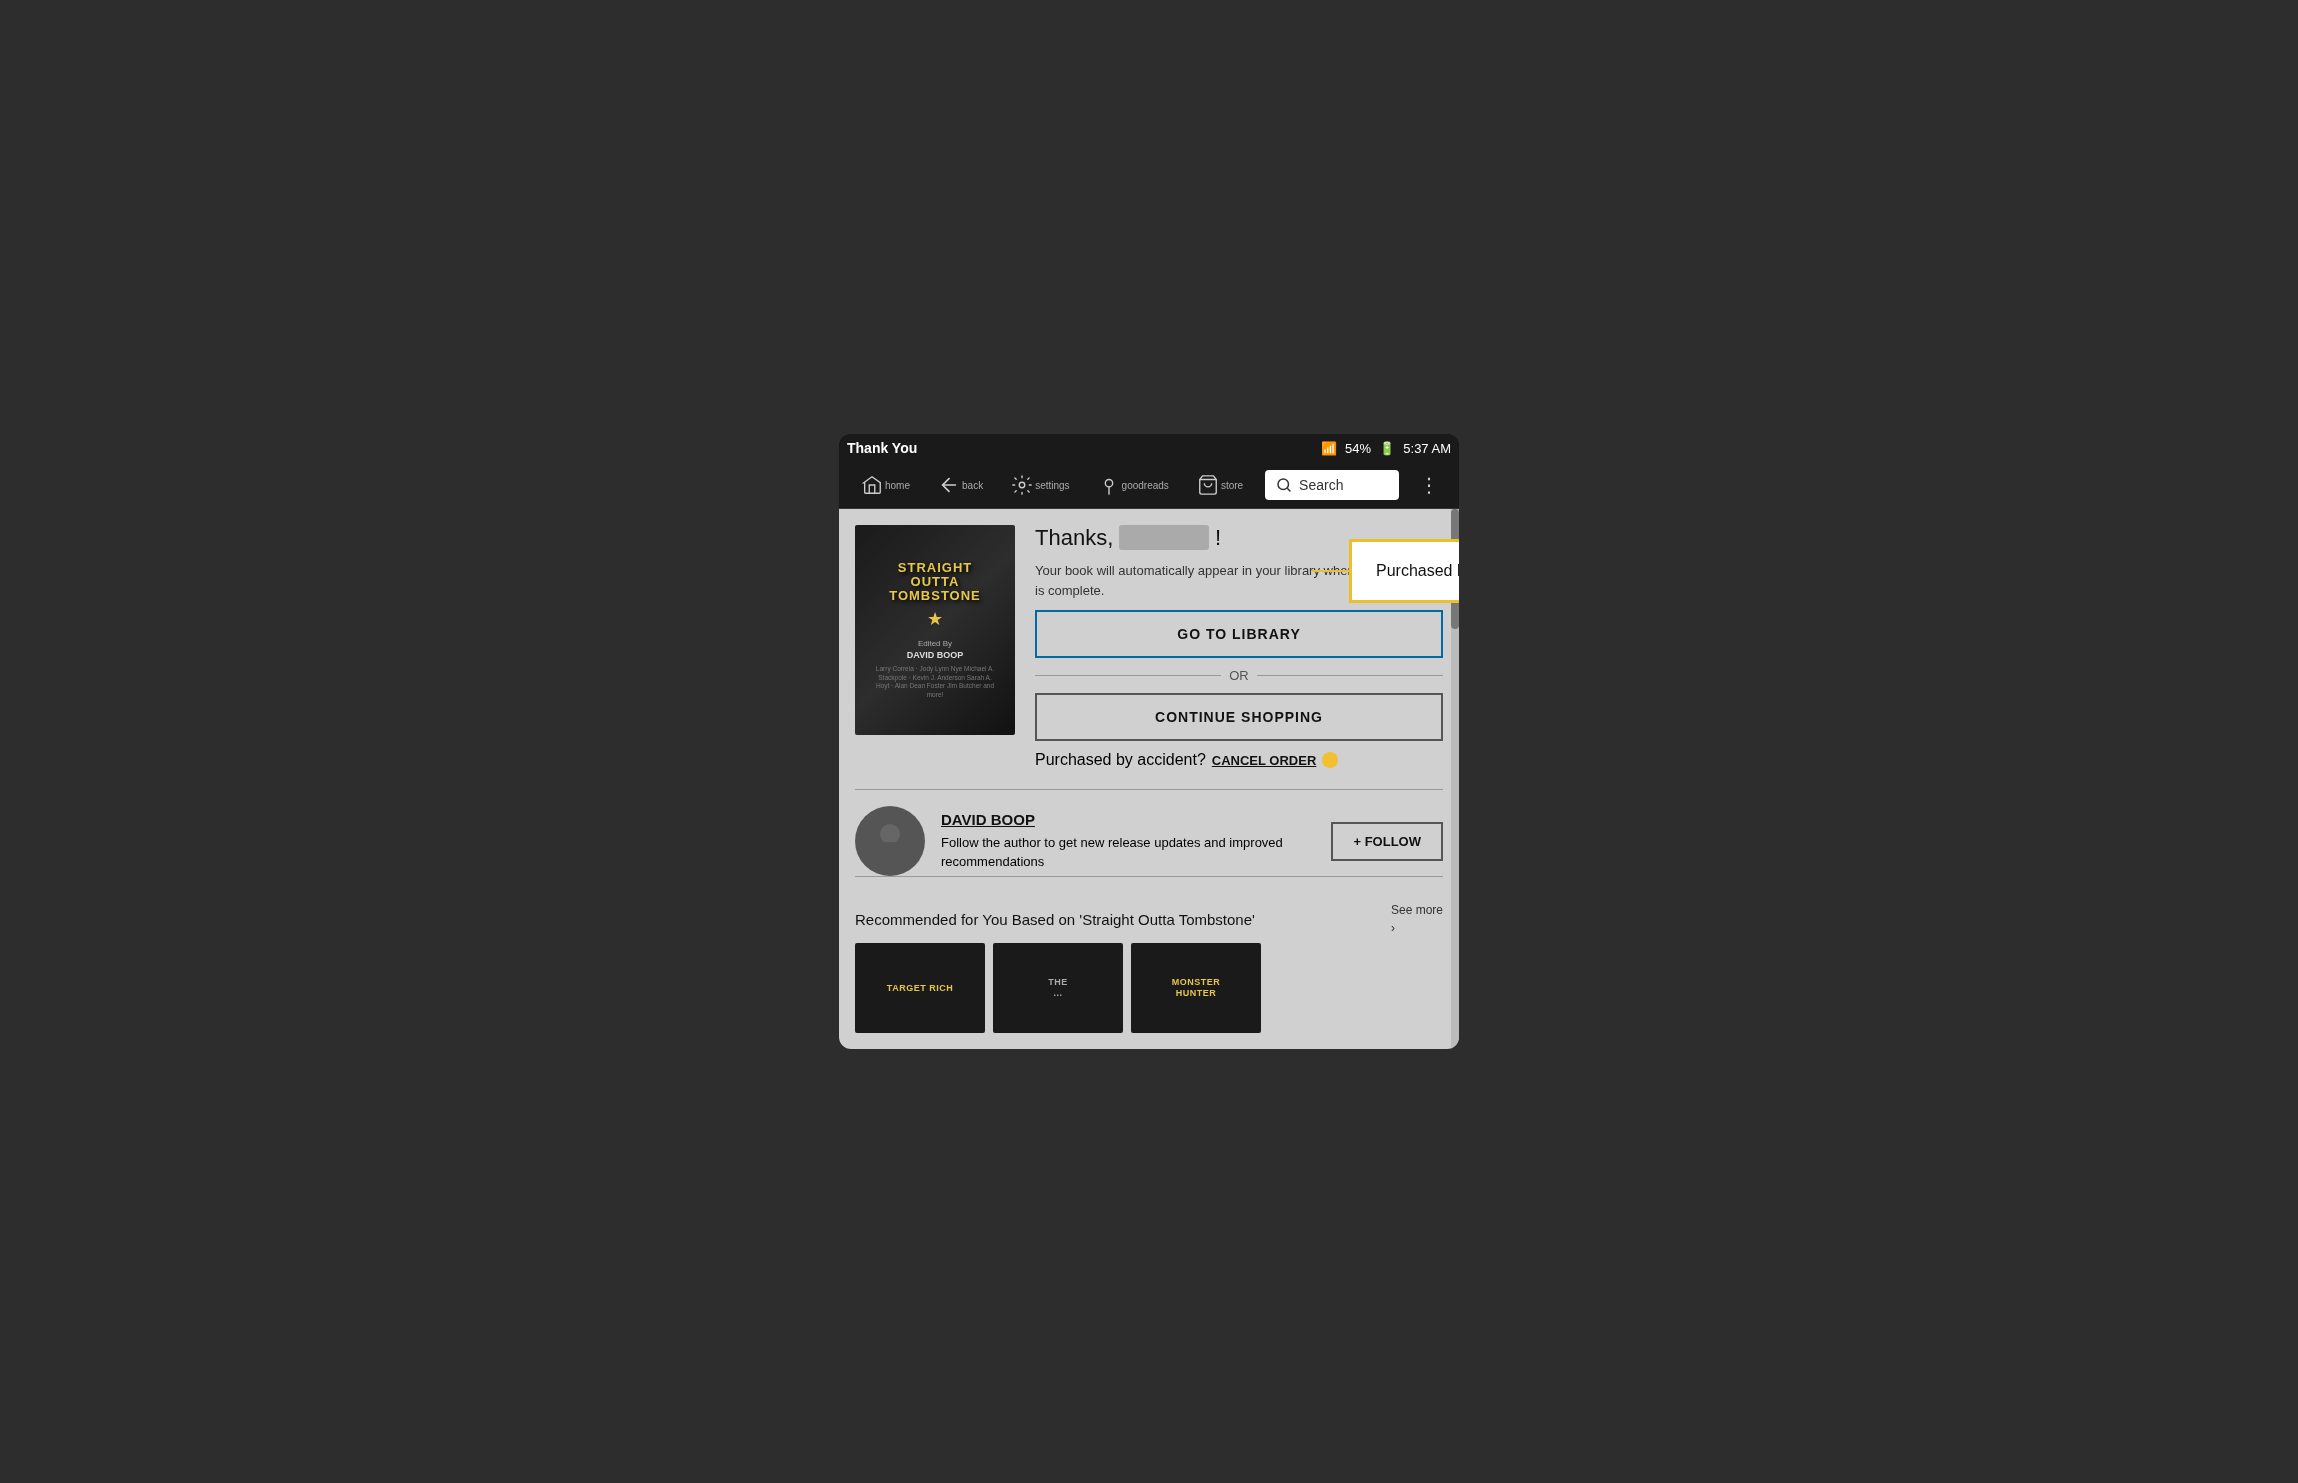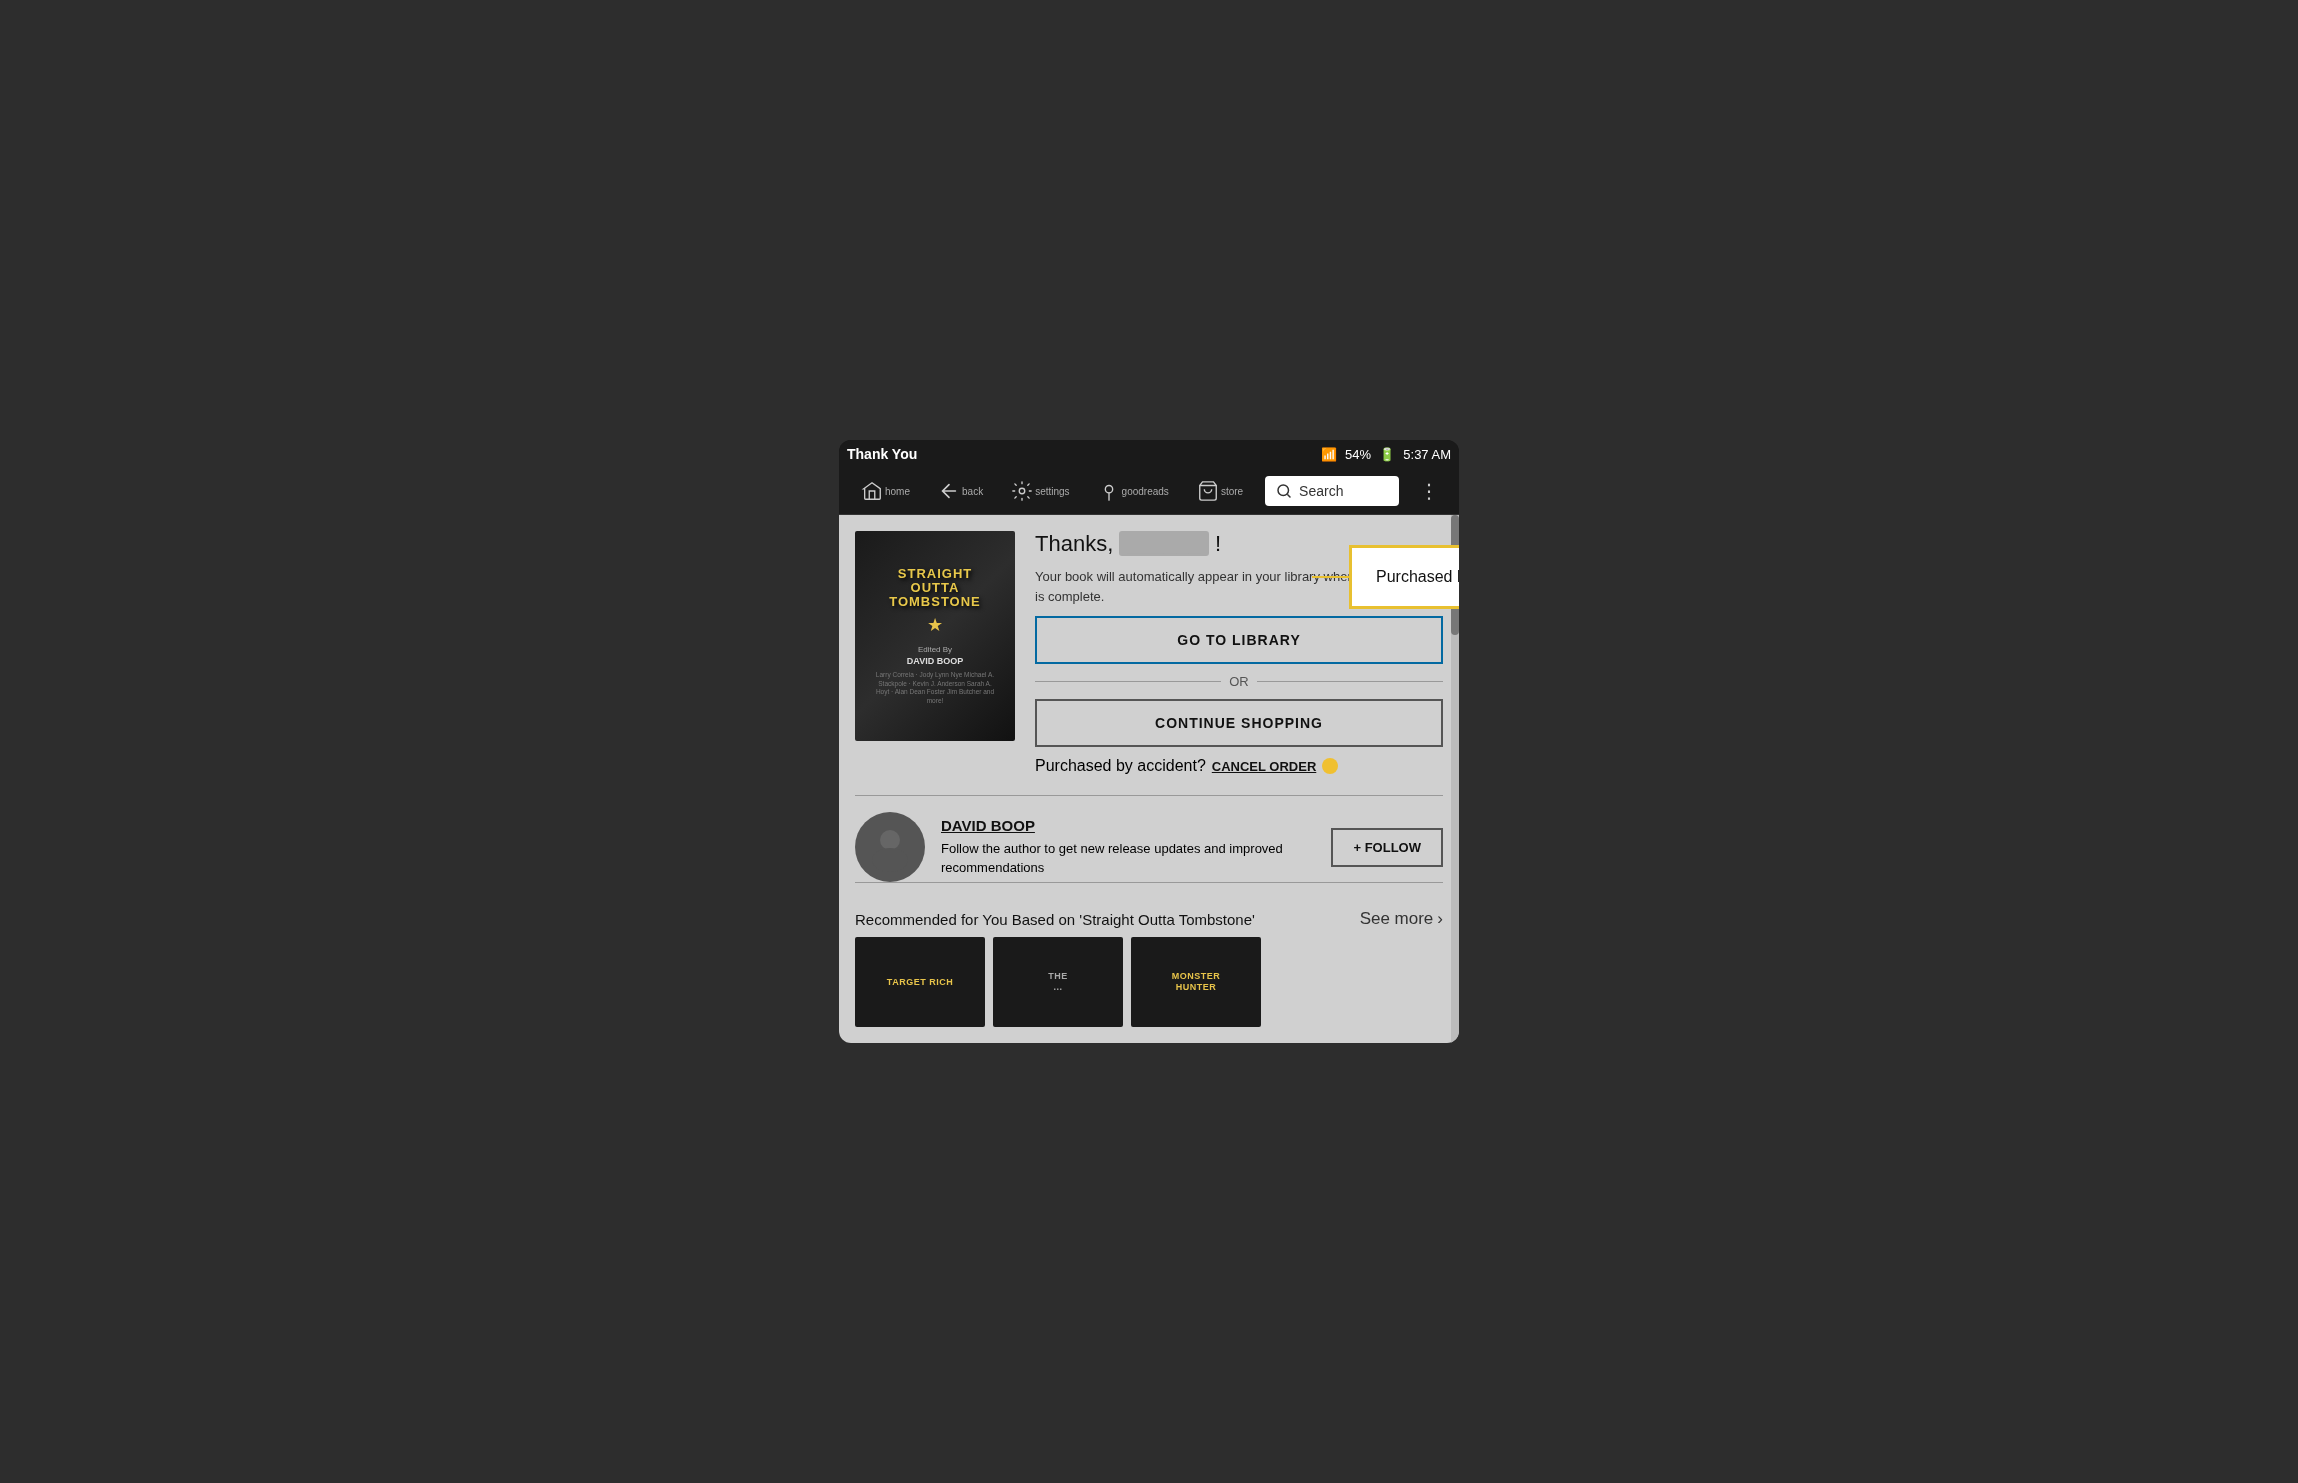--- a/index.html
+++ b/index.html
@@ -243,23 +243,24 @@
       gap: 16px;
     }
     .recommended-title {
       font-size: 15px;
       font-weight: 500;
       color: #111;
     }
     .see-more {
       display: flex;
       gap: 4px;
-      font-size: 17px;
+      font-size: 12px;
       color: #333;
       cursor: pointer;
+      flex-direction: column;
     }
     .book-thumbs {
       display: flex;
       gap: 8px;
     }
     .book-thumb {
       width: 130px;
       height: 90px;
       background: #1a1a1a;
       border-radius: 2px;

